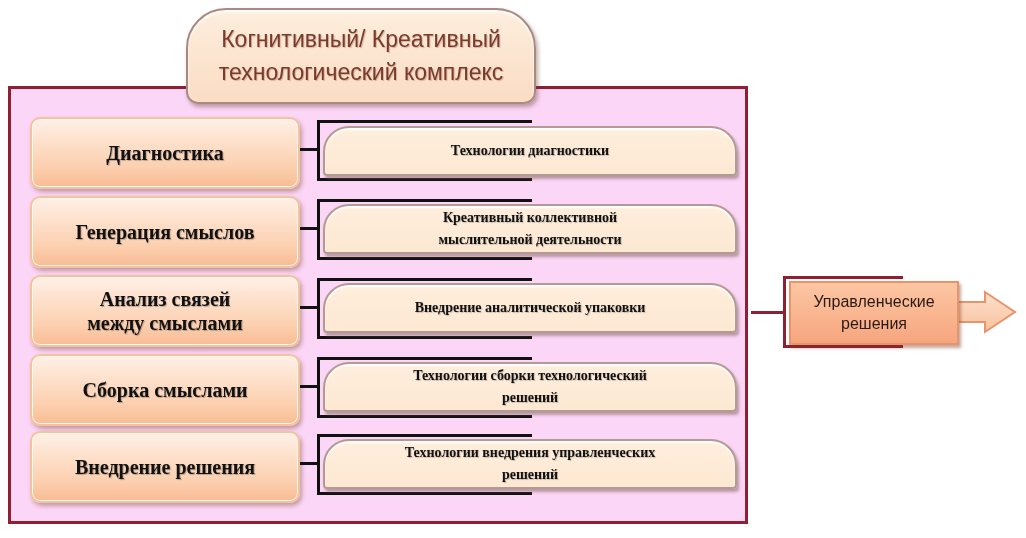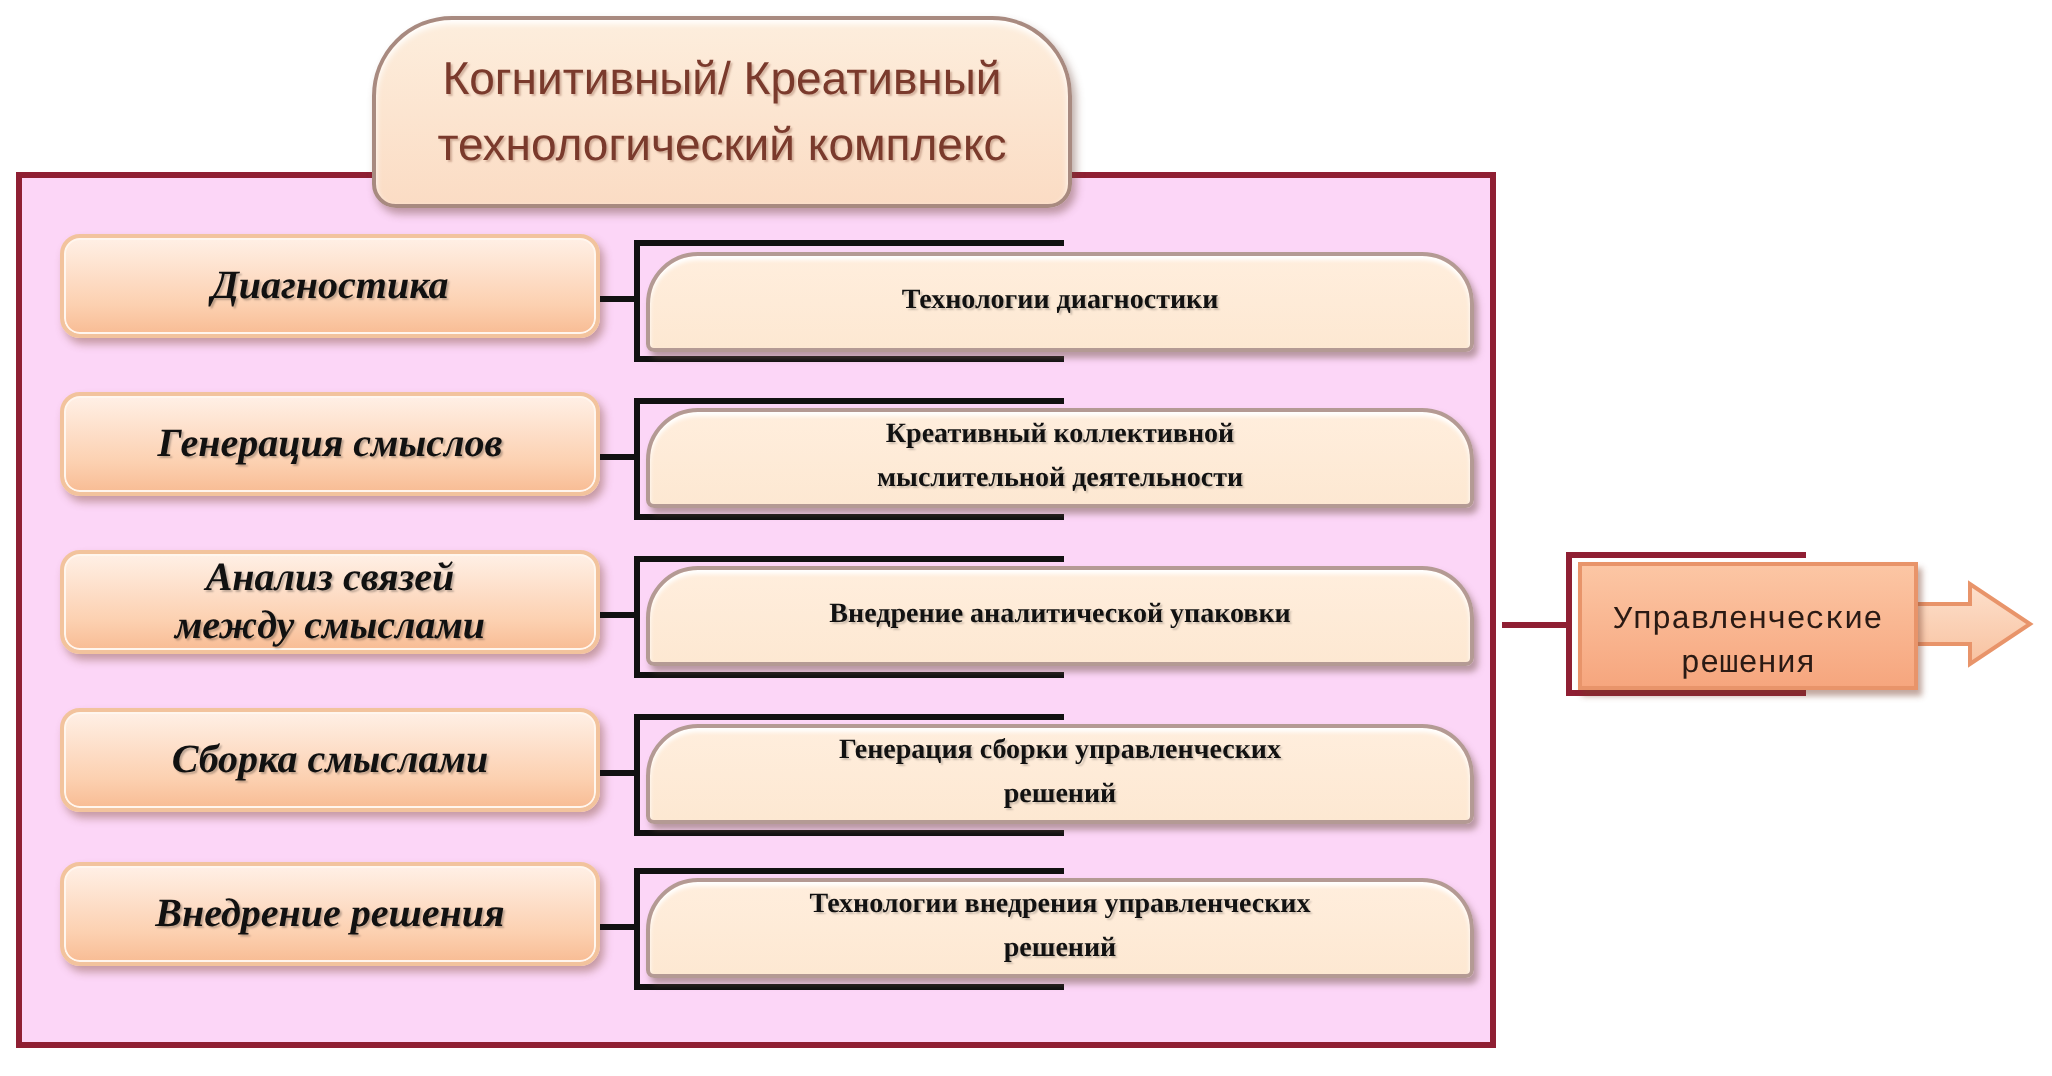--- a/index.html
+++ b/index.html
@@ -6,45 +6,45 @@
     body { width:1026px; height:538px; background:#ffffff; position:relative; overflow:hidden;
            font-family:"Liberation Serif", serif; }
     .outer { position:absolute; left:8px; top:86px; width:740px; height:438px;
              background:#fcd6f7; border:3px solid #8f1f33; box-sizing:border-box; }
     .title-box { position:absolute; left:186px; top:8px; width:350px; height:96px;
              background:linear-gradient(#fdeedd, #fbdcc4); border:2px solid #a88a80;
              border-radius:40px 40px 12px 12px; box-shadow:2px 3px 4px rgba(110,70,60,0.45), inset 0 2px 3px #fff;
              display:flex; flex-direction:column; align-items:center; justify-content:center;
              color:#7a3a2c; font-family:"Liberation Sans", sans-serif; font-size:23px; line-height:33px;
              text-shadow:1px 1px 1px rgba(150,100,80,0.4); box-sizing:border-box; z-index:2; }
-    .stage { position:absolute; left:30px; width:270px; height:52px;
+    .stage { position:absolute; left:30px; width:270px; height:72px;
              background:linear-gradient(#fff0e6 0%, #fcd0b0 70%, #f8bc94 100%);
              border:2px solid #f2c39d; border-radius:10px;
              box-shadow:2px 3px 4px rgba(130,80,60,0.45), inset 0 0 0 1px #fff6ee;
              display:flex; flex-direction:column; align-items:center; justify-content:center;
              font-weight:bold; font-size:20px; color:#111; line-height:24px; box-sizing:border-box;
-             text-shadow:1px 1px 1px rgba(0,0,0,0.25);font-style:italic; }
+             text-shadow:1px 1px 1px rgba(0,0,0,0.25); }
     .bracket { position:absolute; left:317px; width:215px; height:61px; border:3px solid #111;
                border-right:none; box-sizing:border-box; }
     .stub { position:absolute; left:300px; width:17px; height:3px; background:#111; }
     .tech { position:absolute; left:323px; width:414px; height:50px;
             background:linear-gradient(#ffeedd, #fde8d2);
             border:2px solid #b49a94; border-radius:26px 26px 4px 4px;
             box-shadow:2px 3px 3px rgba(120,90,80,0.5), inset 0 2px 2px #fff;
             display:flex; flex-direction:column; align-items:center; justify-content:center;
             font-weight:bold; font-size:14px; color:#111; line-height:22px; box-sizing:border-box;
             text-shadow:1px 1px 1px rgba(0,0,0,0.2); }
     .link { position:absolute; left:751px; top:311px; width:32px; height:3px; background:#8f1f33; }
     .rbracket { position:absolute; left:783px; top:276px; width:120px; height:72px;
                 border:3px solid #8f1f33; border-right:none; box-sizing:border-box; }
     .result { position:absolute; left:789px; top:281px; width:170px; height:64px;
               background:linear-gradient(#fcc6a4, #f6a67e); border:2px solid #e8946a;
               box-shadow:2px 3px 3px rgba(120,60,40,0.45);
-              display:flex; flex-direction:column; align-items:center; justify-content:flex-end;
-              font-family:Liberation Mono, monospace; font-size:16px; color:#2a1a14; line-height:22px;
+              display:flex; flex-direction:column; align-items:center; justify-content:center;
+              font-family:Liberation Sans, sans-serif; font-size:16px; color:#2a1a14; line-height:22px;
               box-sizing:border-box; z-index:2; }
     .arrow { position:absolute; left:955px; top:290px; z-index:1; }
   </style>
 </head>
 <body>
 
 <div class="outer"></div>
 
 <div class="title-box">
   <div>Когнитивный/ Креативный</div>
@@ -79,21 +79,21 @@
 <div class="tech" style="top:283px">
   <div>Внедрение аналитической упаковки</div>
 </div>
 
 <div class="stage" style="top:354px">
   <div>Сборка смыслами</div>
 </div>
 <div class="stub" style="top:385px"></div>
 <div class="bracket" style="top:357px"></div>
 <div class="tech" style="top:362px">
-  <div>Генерация сборки управленческих</div>
+  <div>Технологии сборки технологический</div>
   <div>решений</div>
 </div>
 
 <div class="stage" style="top:431px">
   <div>Внедрение решения</div>
 </div>
 <div class="stub" style="top:462px"></div>
 <div class="bracket" style="top:434px"></div>
 <div class="tech" style="top:439px">
   <div>Технологии внедрения управленческих</div>

